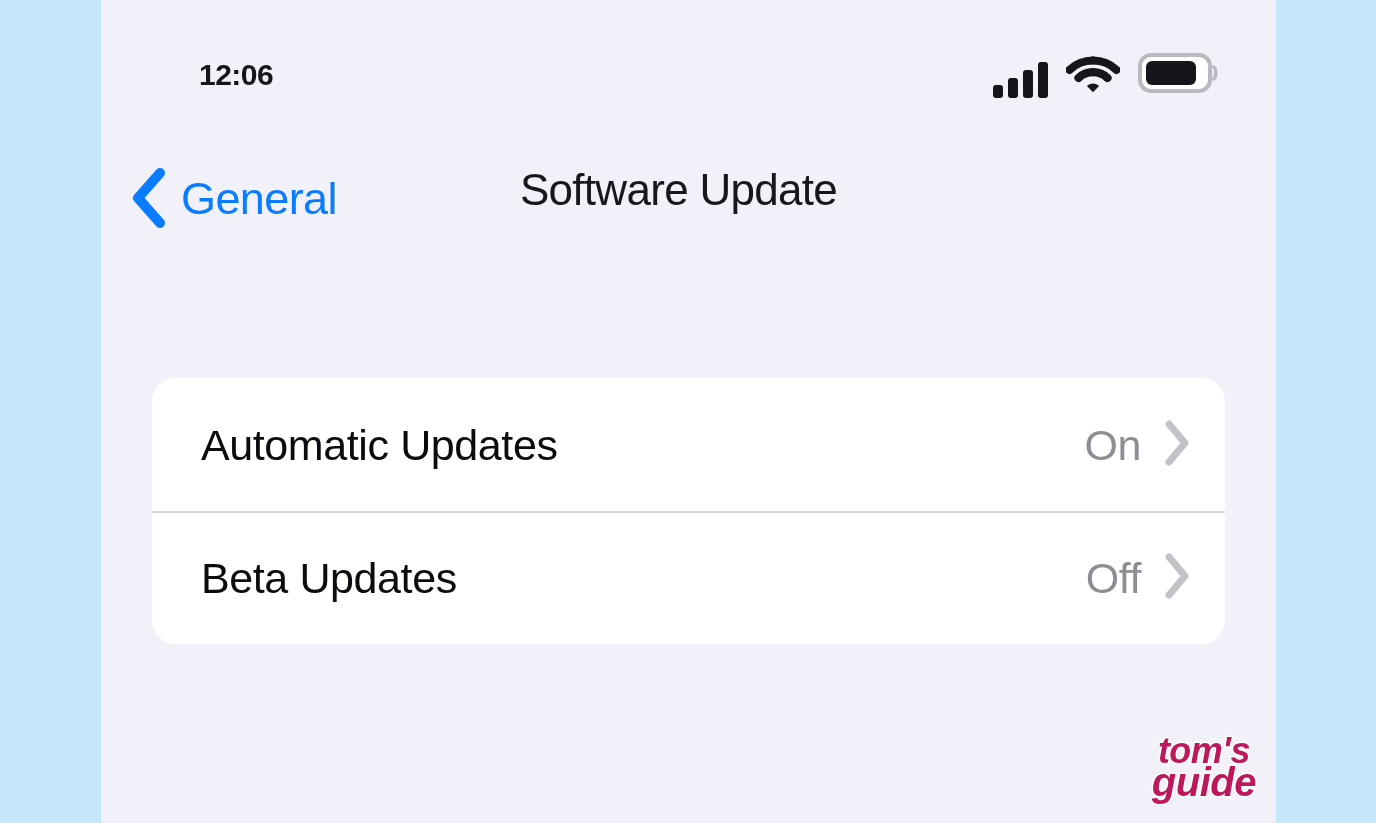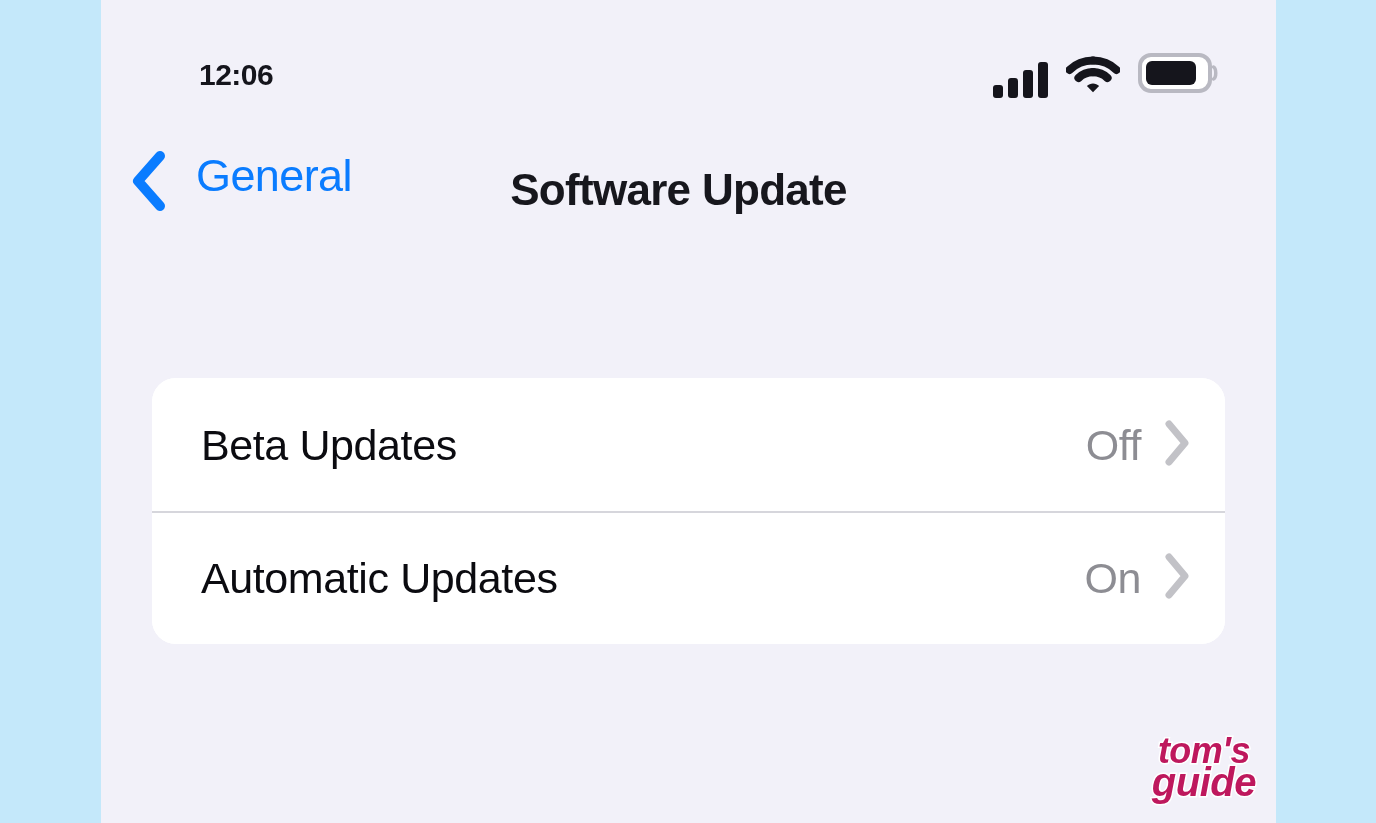--- a/index.html
+++ b/index.html
@@ -87,40 +87,41 @@
   #nav-bar {
     position: absolute;
     left: 0;
     top: 140px;
     width: 100%;
     height: 135px;
   }
   #back-button {
     position: absolute;
     left: 28px;
-    top: 8px;
-    display: flex;
-    gap: 29px;
+    top: 25px;
+    display: flex;
+    align-items: center;
+    gap: 14px;
     cursor: pointer;
   }
   #back-chevron { display: block; margin-top: 2px; }
   #back-label {
     font-size: 45px;
     color: #0a7cff;
     letter-spacing: -0.6px;
     line-height: 56px;
   }
   #page-title {
     position: absolute;
     left: 0;
     top: 22px;
     width: 100%;
     text-align: center;
     font-size: 44px;
-    font-weight: bold;
+    font-weight: normal;
     color: #17171d;
     letter-spacing: -0.7px;
     line-height: 56px;
     padding-right: 20px;
     box-sizing: border-box;
   }
 
   
   #settings-card {
     position: absolute;
@@ -237,39 +238,39 @@
         </span>
         <span id="back-label">General</span>
       </div>
 
       <div id="page-title">Software Update</div>
     </div>
 
     <div id="settings-card">
 
       <div class="settings-row">
+        <span class="row-label">Automatic Updates</span>
+        <span class="row-value">On</span>
+        <span class="row-chevron">
+          <svg width="28" height="48" viewBox="0 0 28 48" fill="none">
+            <path d="M6 5L22 24L6 43" stroke="#c2c2c7" stroke-width="7" stroke-linecap="round" stroke-linejoin="round"></path>
+          </svg>
+        </span>
+      </div>
+
+      <div class="settings-row">
         <span class="row-label">Beta Updates</span>
         <span class="row-value">Off</span>
         <span class="row-chevron">
           <svg width="28" height="48" viewBox="0 0 28 48" fill="none">
             <path d="M6 5L22 24L6 43" stroke="#c2c2c7" stroke-width="7" stroke-linecap="round" stroke-linejoin="round"></path>
           </svg>
         </span>
       </div>
 
-      <div class="settings-row">
-        <span class="row-label">Automatic Updates</span>
-        <span class="row-value">On</span>
-        <span class="row-chevron">
-          <svg width="28" height="48" viewBox="0 0 28 48" fill="none">
-            <path d="M6 5L22 24L6 43" stroke="#c2c2c7" stroke-width="7" stroke-linecap="round" stroke-linejoin="round"></path>
-          </svg>
-        </span>
-      </div>
-
     </div>
 
     <div id="watermark">
       <span class="wm-line1">tom's</span>
       <span class="wm-line2">guide</span>
     </div>
 
   </div>
 </div>
 

